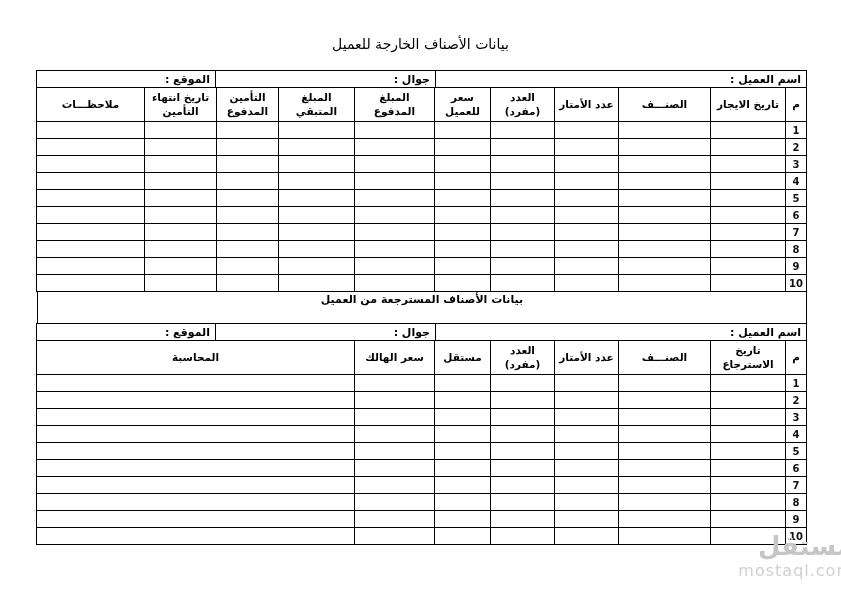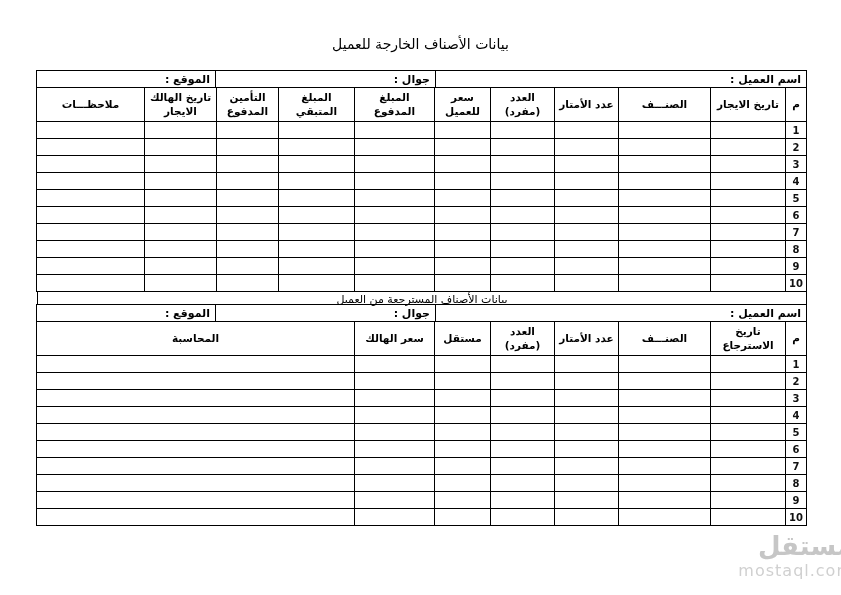--- a/index.html
+++ b/index.html
@@ -22,22 +22,22 @@
 
   
   th { height:34px; vertical-align:middle; text-align:center;
        font-weight:bold; font-size:10.5px; line-height:1.25; padding:1px 2px; }
 
   
   tbody td { height:17px; }
   td.num { text-align:center; font-weight:bold; font-size:10px; color:#111; }
 
   
-  .banner { width:770px; height:14px; margin-top:-1px; border:1px solid #000;
-            text-align:center; font-weight:normal; font-size:11px; line-height:16px;
+  .banner { width:770px; height:33px; margin-top:-1px; border:1px solid #000;
+            text-align:center; font-weight:bold; font-size:11px; line-height:16px;
             background:#fff; }
 
   
   .watermark { position:absolute; top:532px; left:12px; width:100%; text-align:right; }
   .wm-name   { font-size:26px; font-weight:bold; color:#c6c6c6; line-height:1.1; }
   .wm-domain { font-size:16px; color:#d0d0d0; letter-spacing:1px; }
 </style>
 </head>
 <body>
 
@@ -80,21 +80,21 @@
         <tr>
           <th>م</th>
           <th>تاريخ الايجار</th>
           <th>الصنـــف</th>
           <th>عدد الأمتار</th>
           <th>العدد (مفرد)</th>
           <th>سعر للعميل</th>
           <th>المبلغ المدفوع</th>
           <th>المبلغ المتبقي</th>
           <th>التأمين المدفوع</th>
-          <th>تاريخ الهالك الايجار</th>
+          <th>تاريخ انتهاء التأمين</th>
           <th>ملاحظـــات</th>
         </tr>
       </thead>
       <tbody>
           <tr>
             <td class="num">1</td>
             <td></td>
             <td></td>
             <td></td>
             <td></td>

